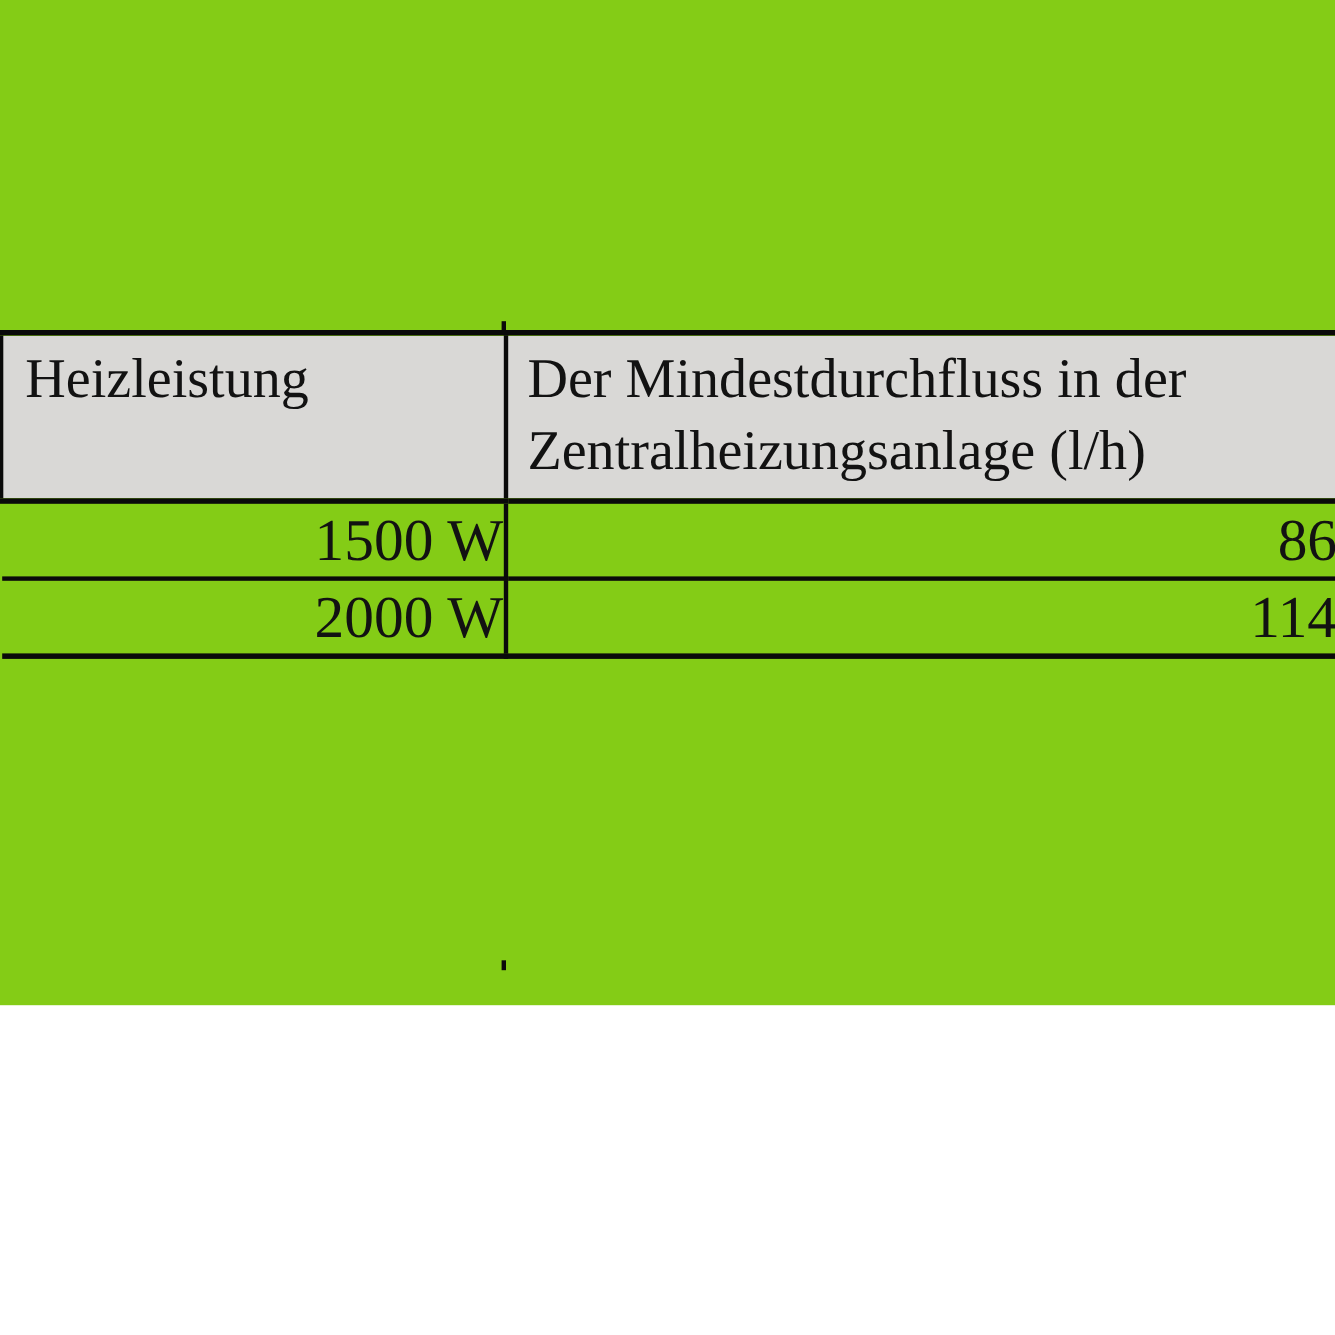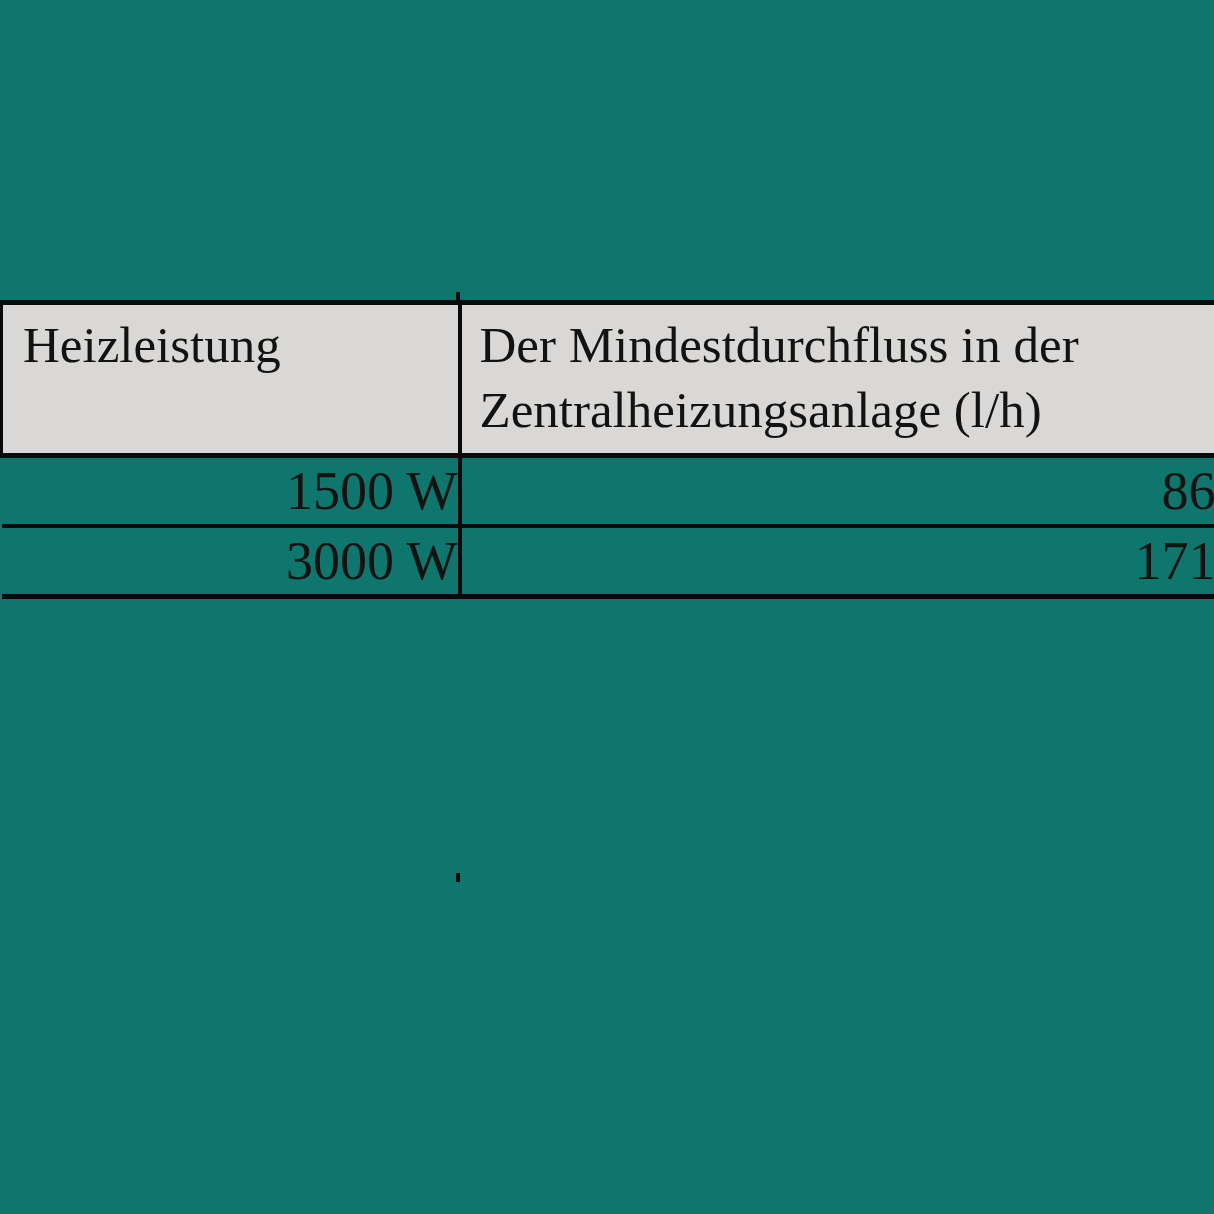--- a/index.html
+++ b/index.html
@@ -3,22 +3,22 @@
 <meta charset="utf-8">
 <style>
   html, body {
     margin: 0;
     padding: 0;
     background: #ffffff;
   }
   .canvas {
     position: relative;
     width: 1214px;
-    height: 1214px;
-    background: #0f766e;
+    height: 914px;
+    background: #84cc16;
     overflow: hidden;
     font-family: "Liberation Serif", "DejaVu Serif", serif;
     color: #121212;
   }
   table.flow-table {
     position: absolute;
     top: 300px;
     left: 0;
     width: 1214px;
     border-collapse: collapse;
@@ -85,22 +85,22 @@
         <th class="h1">Heizleistung</th>
         <th class="h2">Der Mindestdurchfluss in der Zentralheizungsanlage (l/h)</th>
       </tr>
     </thead>
     <tbody>
       <tr>
         <td class="d1">1500 W</td>
         <td class="d2">86</td>
       </tr>
       <tr>
-        <td class="d1">3000 W</td>
-        <td class="d2">171</td>
+        <td class="d1">2000 W</td>
+        <td class="d2">114</td>
       </tr>
     </tbody>
   </table>
 
   <div class="divider-tail top"></div>
   <div class="divider-tail bottom"></div>
 
 </div>
 
 </body></html>

